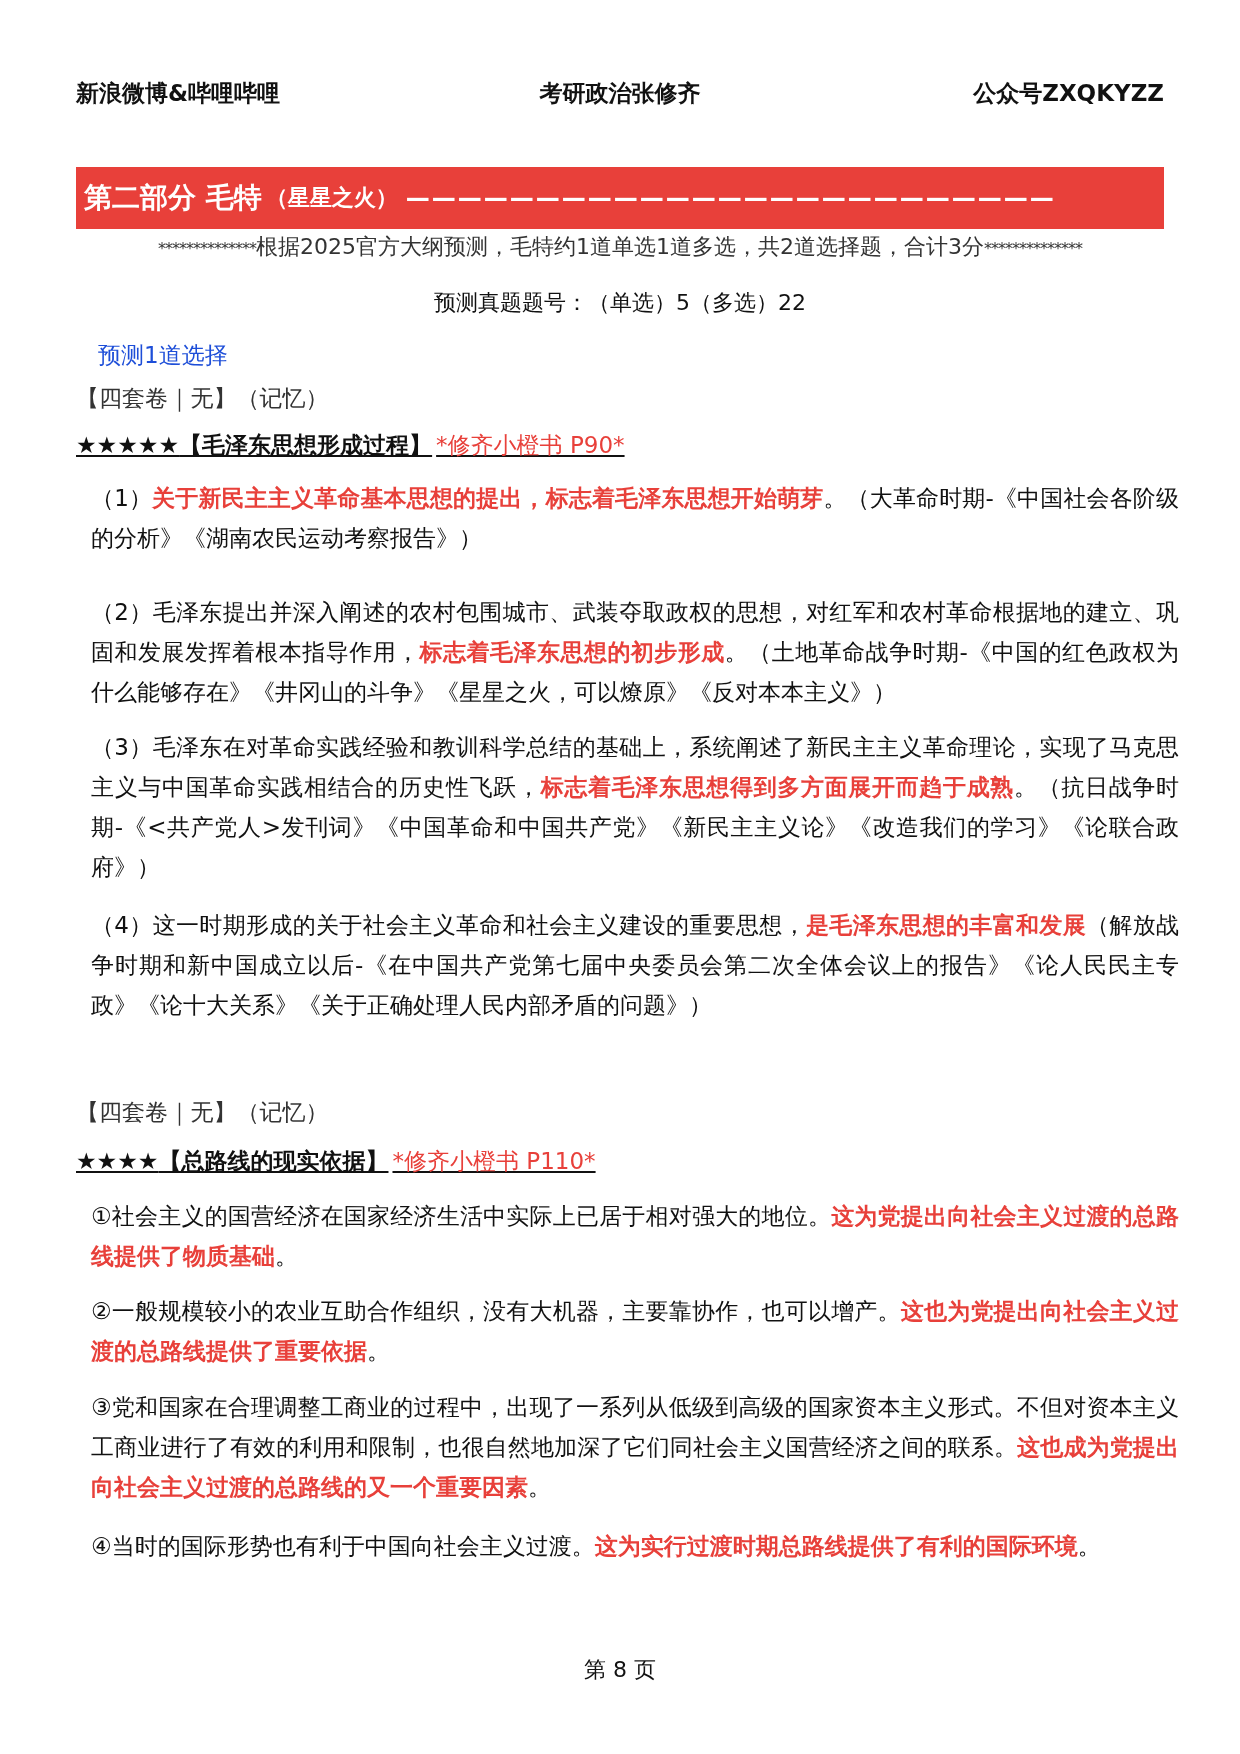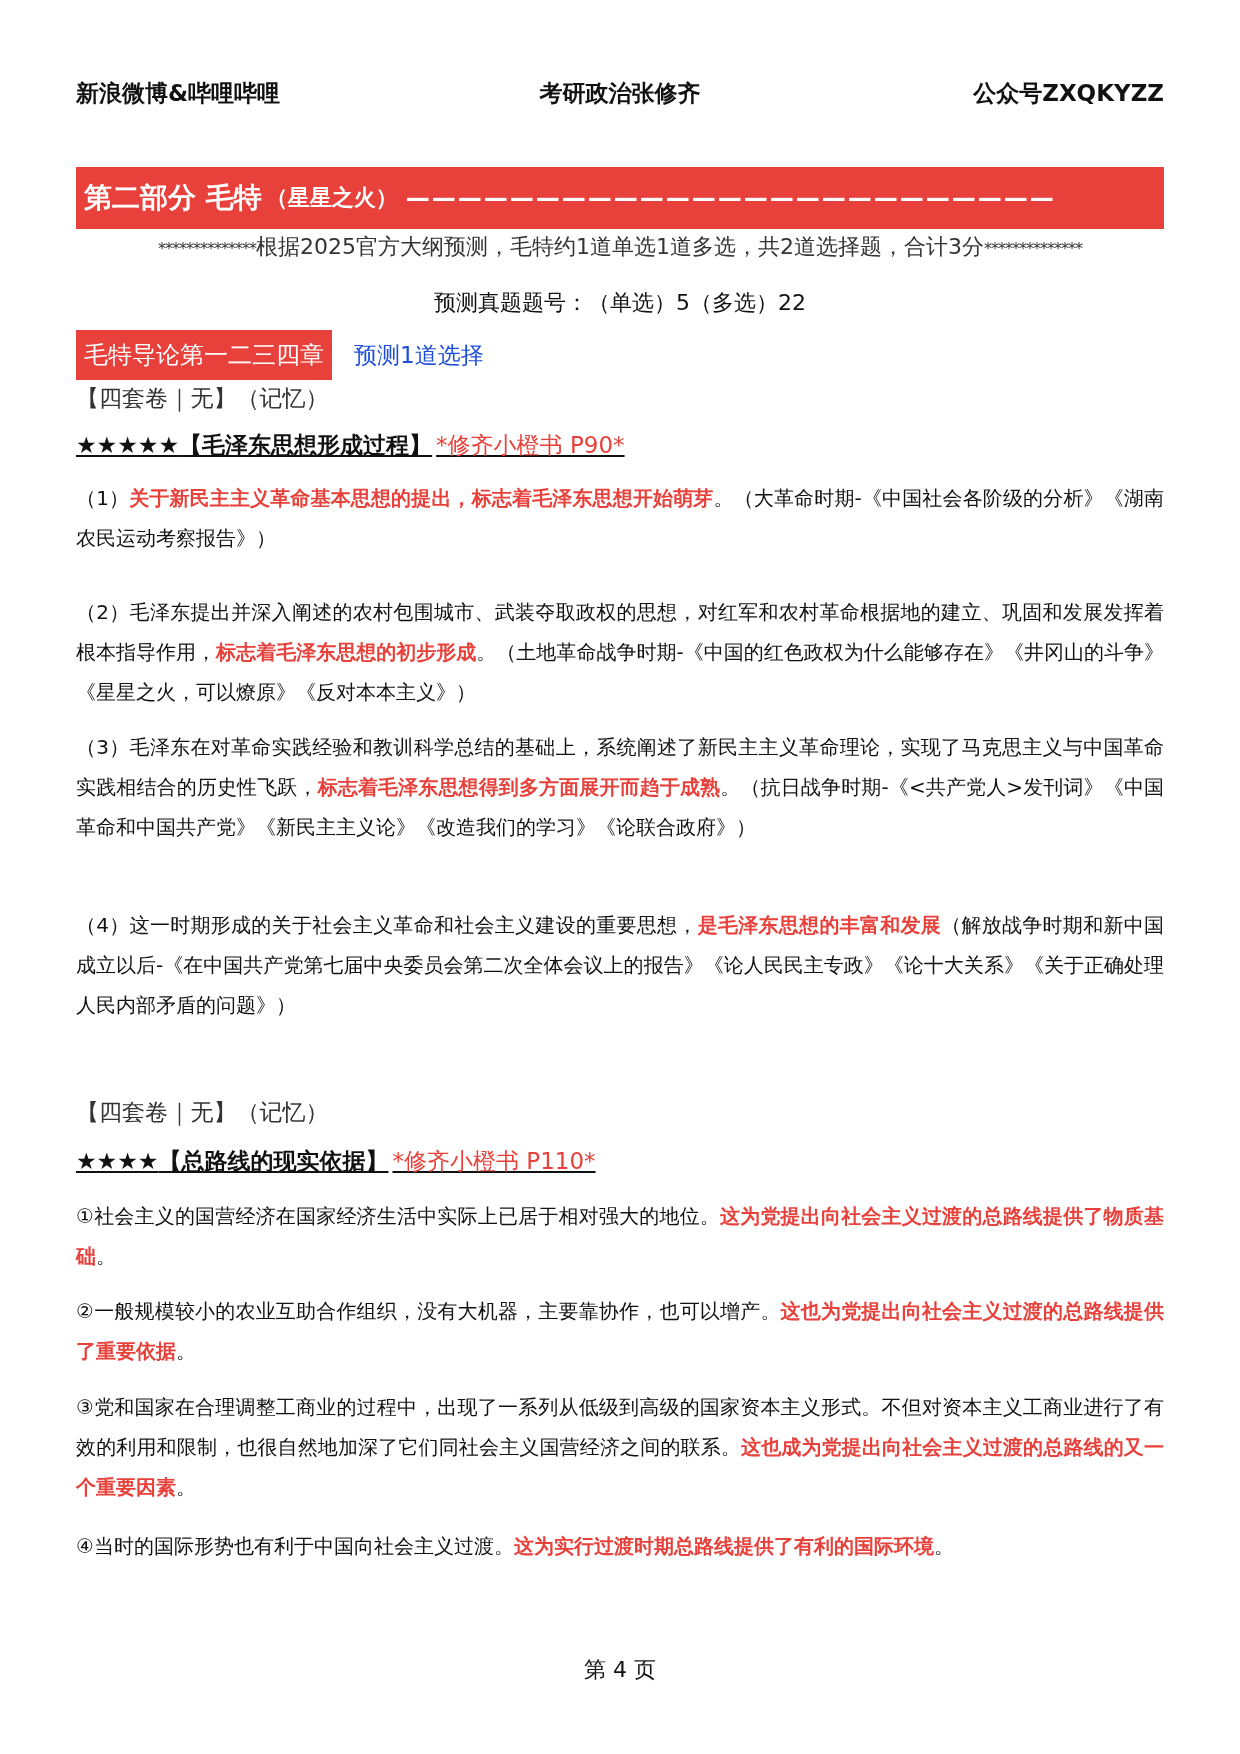--- a/index.html
+++ b/index.html
@@ -29,21 +29,21 @@
   .qno { position: absolute; top: 288px; width: 1088px; text-align: center; font-size: 22px; color: #111; }
 
   .chapter { position: absolute; top: 330px; left: 0; height: 50px; display: flex; align-items: center; }
   .chapter .tag { background: #e8403a; color: #fff; font-size: 24px; height: 50px; line-height: 50px; padding: 0 8px; }
   .chapter .note { font-size: 23px; color: #1d4ed8; margin-left: 22px; }
 
   .meta { position: absolute; left: 0; font-size: 23px; color: #333; }
   .topic { position: absolute; left: 0; font-size: 23px; font-weight: bold; white-space: nowrap; text-decoration: underline; }
   .topic .ref { color: #e8403a; font-weight: normal; margin-left: 4px; }
 
-  .para { position: absolute; left: 0; width: 1088px; font-size: 20px; line-height: 40px; text-align: justify; }
+  .para { position: absolute; left: 15px; width: 1088px; font-size: 23px; line-height: 40px; text-align: justify; }
   .red { color: #e8403a; font-weight: bold; }
   .serif { font-family: "DejaVu Serif", "Liberation Serif", serif; }
 
   .footer { position: absolute; top: 1655px; width: 1088px; text-align: center; font-size: 22px; }
 </style>
 </head>
 <body>
 
 <div class="page">
 
@@ -59,21 +59,20 @@
     <span class="dash">—————————————————————————</span>
   </div>
 
   <div class="predict">
     <span class="stars">**************</span><span>根据2025官方大纲预测，毛特约1道单选1道多选，共2道选择题，合计3分</span><span class="stars">**************</span>
   </div>
 
   <div class="qno">预测真题题号：（单选）5（多选）22</div>
 
   <div class="chapter">
-    <span class="tag">毛特导论第一二三四章</span>
     <span class="note">预测1道选择</span>
   </div>
 
   <div class="meta" style="top:383px">【四套卷｜无】（记忆）</div>
   <div class="topic" style="top:430px">
     <span>★★★★★</span><span>【毛泽东思想形成过程】</span><span class="ref">*修齐小橙书 P90*</span>
   </div>
 
   <div class="para" style="top:478px">
     <span>（1）</span><span class="red">关于新民主主义革命基本思想的提出，标志着毛泽东思想开始萌芽</span><span>。（大革命时期-《中国社会各阶级的分析》《湖南农民运动考察报告》）</span>
@@ -105,14 +104,14 @@
   </div>
 
   <div class="para" style="top:1387px">
     <span>③</span><span class="serif">党和国家在合理调整工商业的过程中，出现了一系列从低级到高级的国家资本主义形式。不但对资本主义工商业进行了有效的利用和限制，也很自然地加深了它们同社会主义国营经济之间的联系。</span><span class="red">这也成为党提出向社会主义过渡的总路线的又一个重要因素</span><span>。</span>
   </div>
 
   <div class="para" style="top:1526px">
     <span>④</span><span class="serif">当时的国际形势也有利于中国向社会主义过渡。</span><span class="red">这为实行过渡时期总路线提供了有利的国际环境</span><span>。</span>
   </div>
 
-  <div class="footer">第 4 页</div>
+  <div class="footer">第 8 页</div>
 </div>
 
 </body></html>

